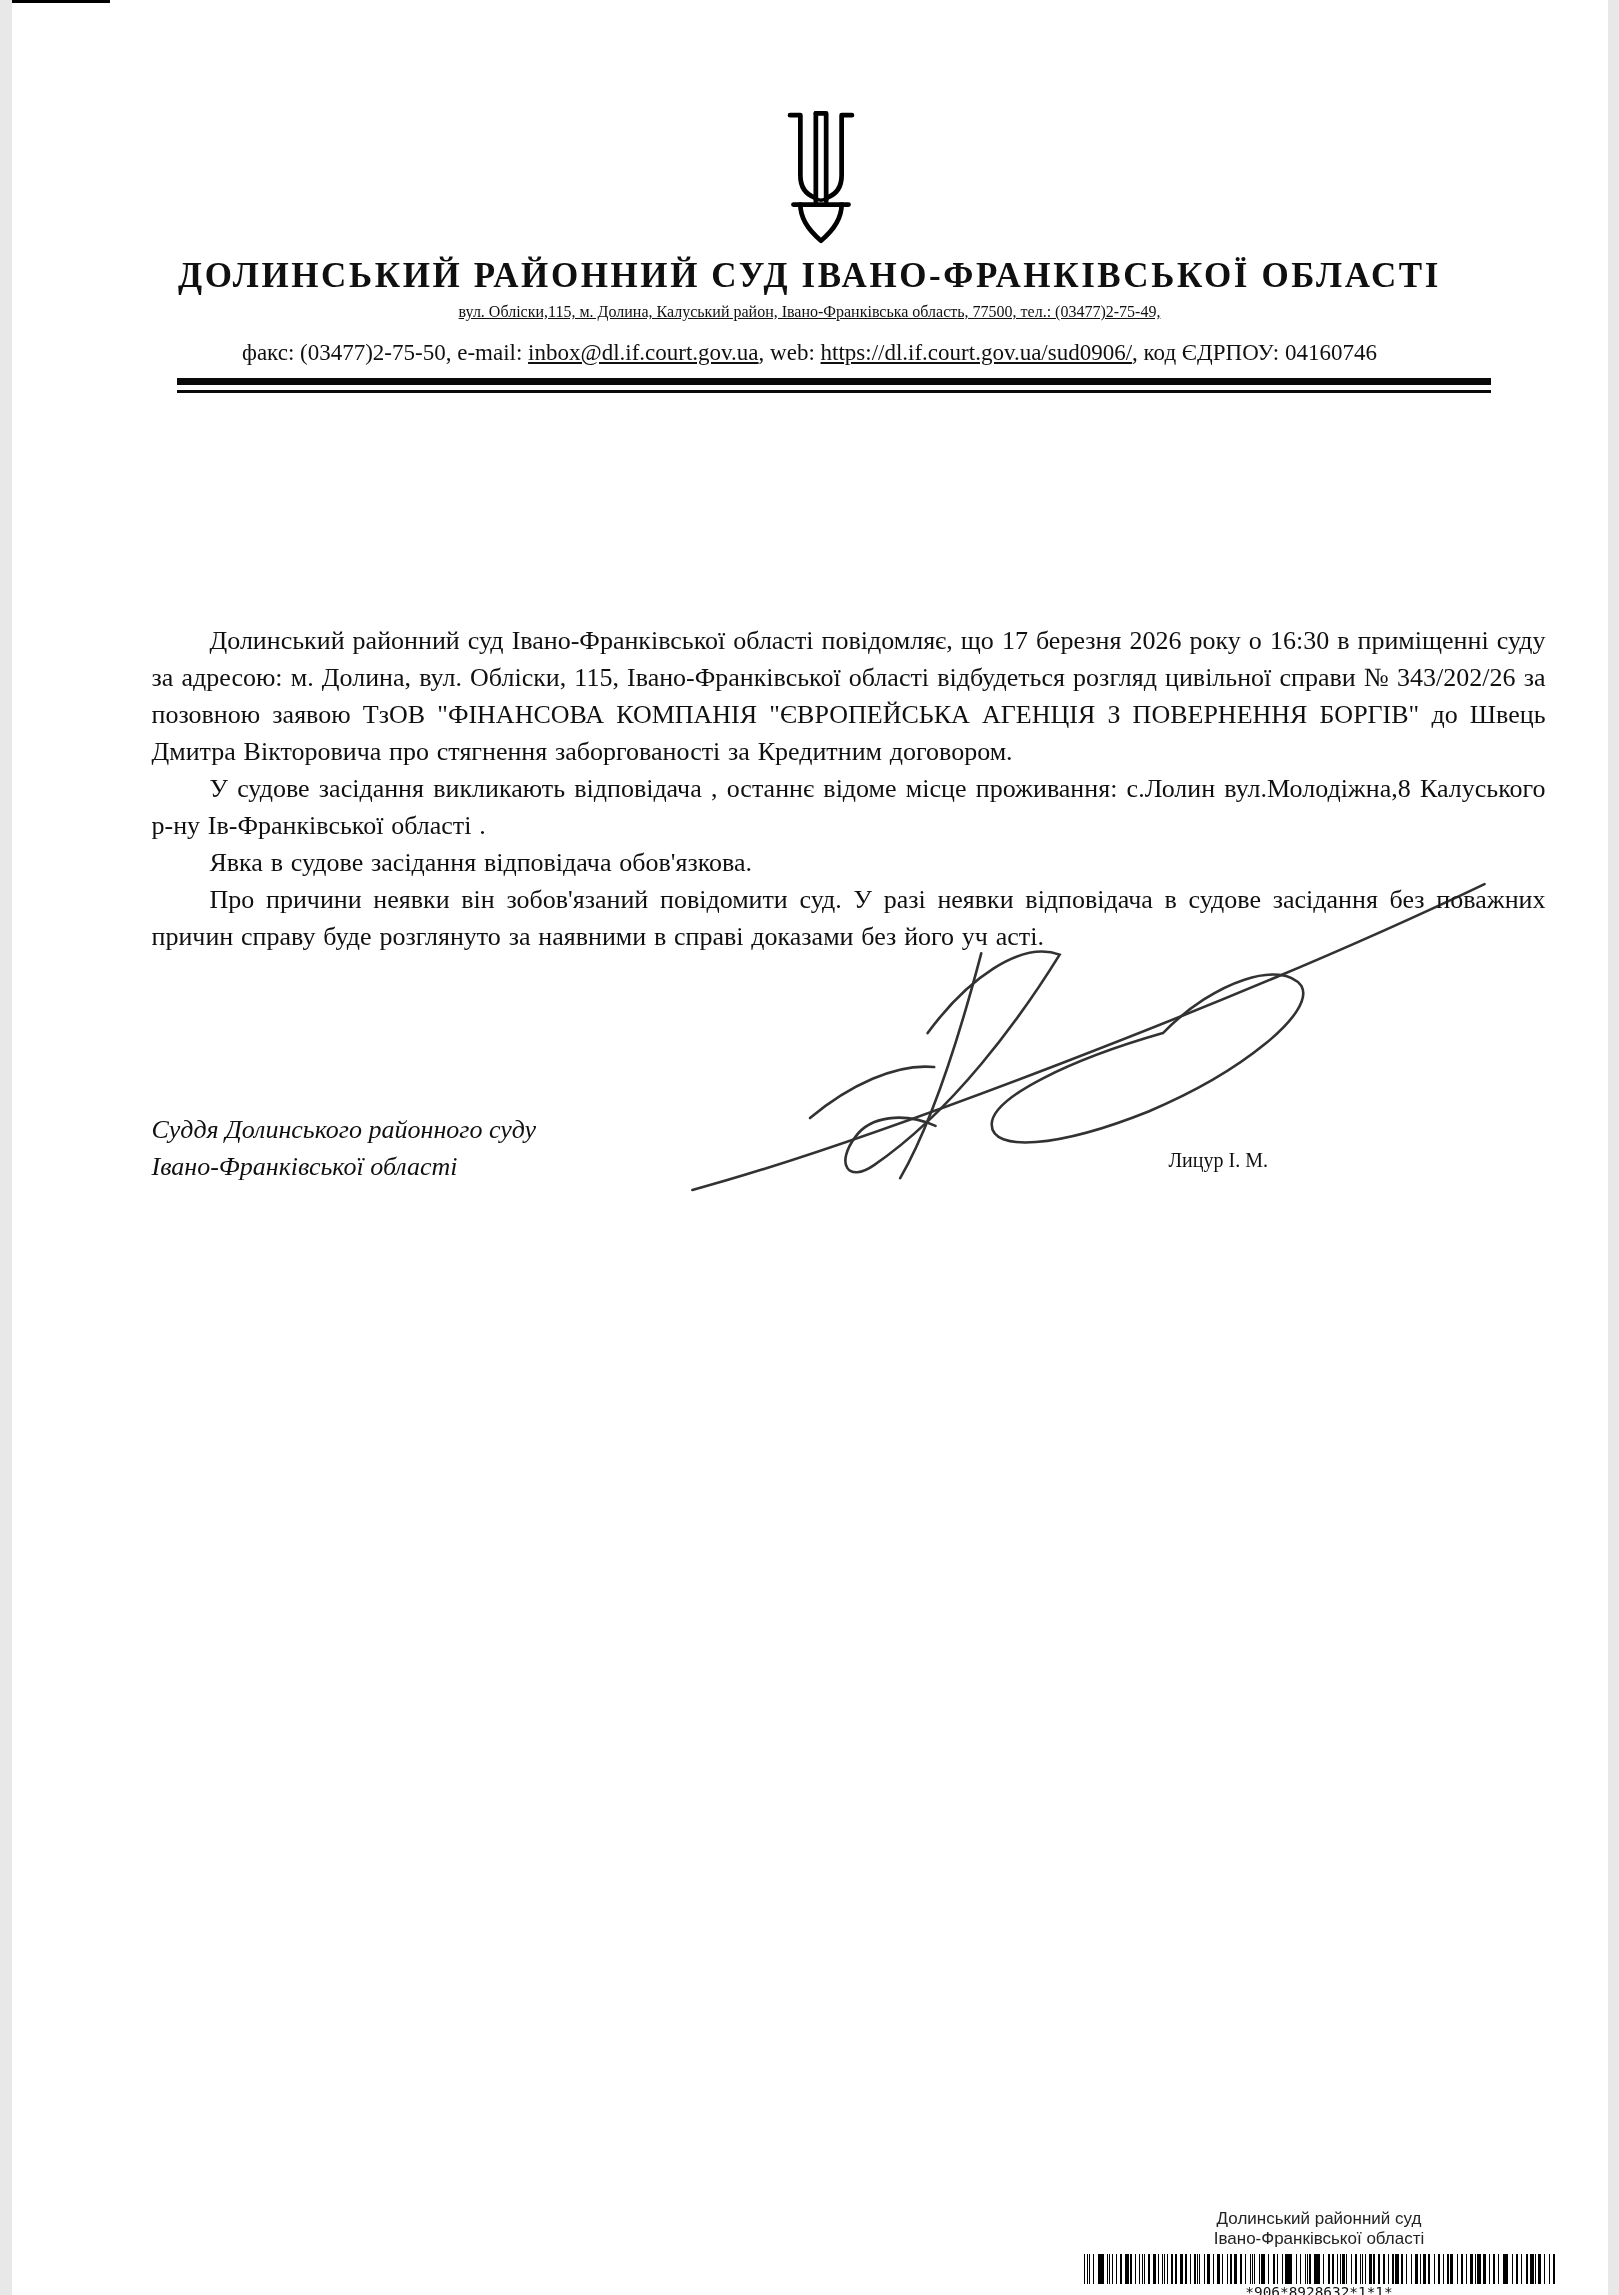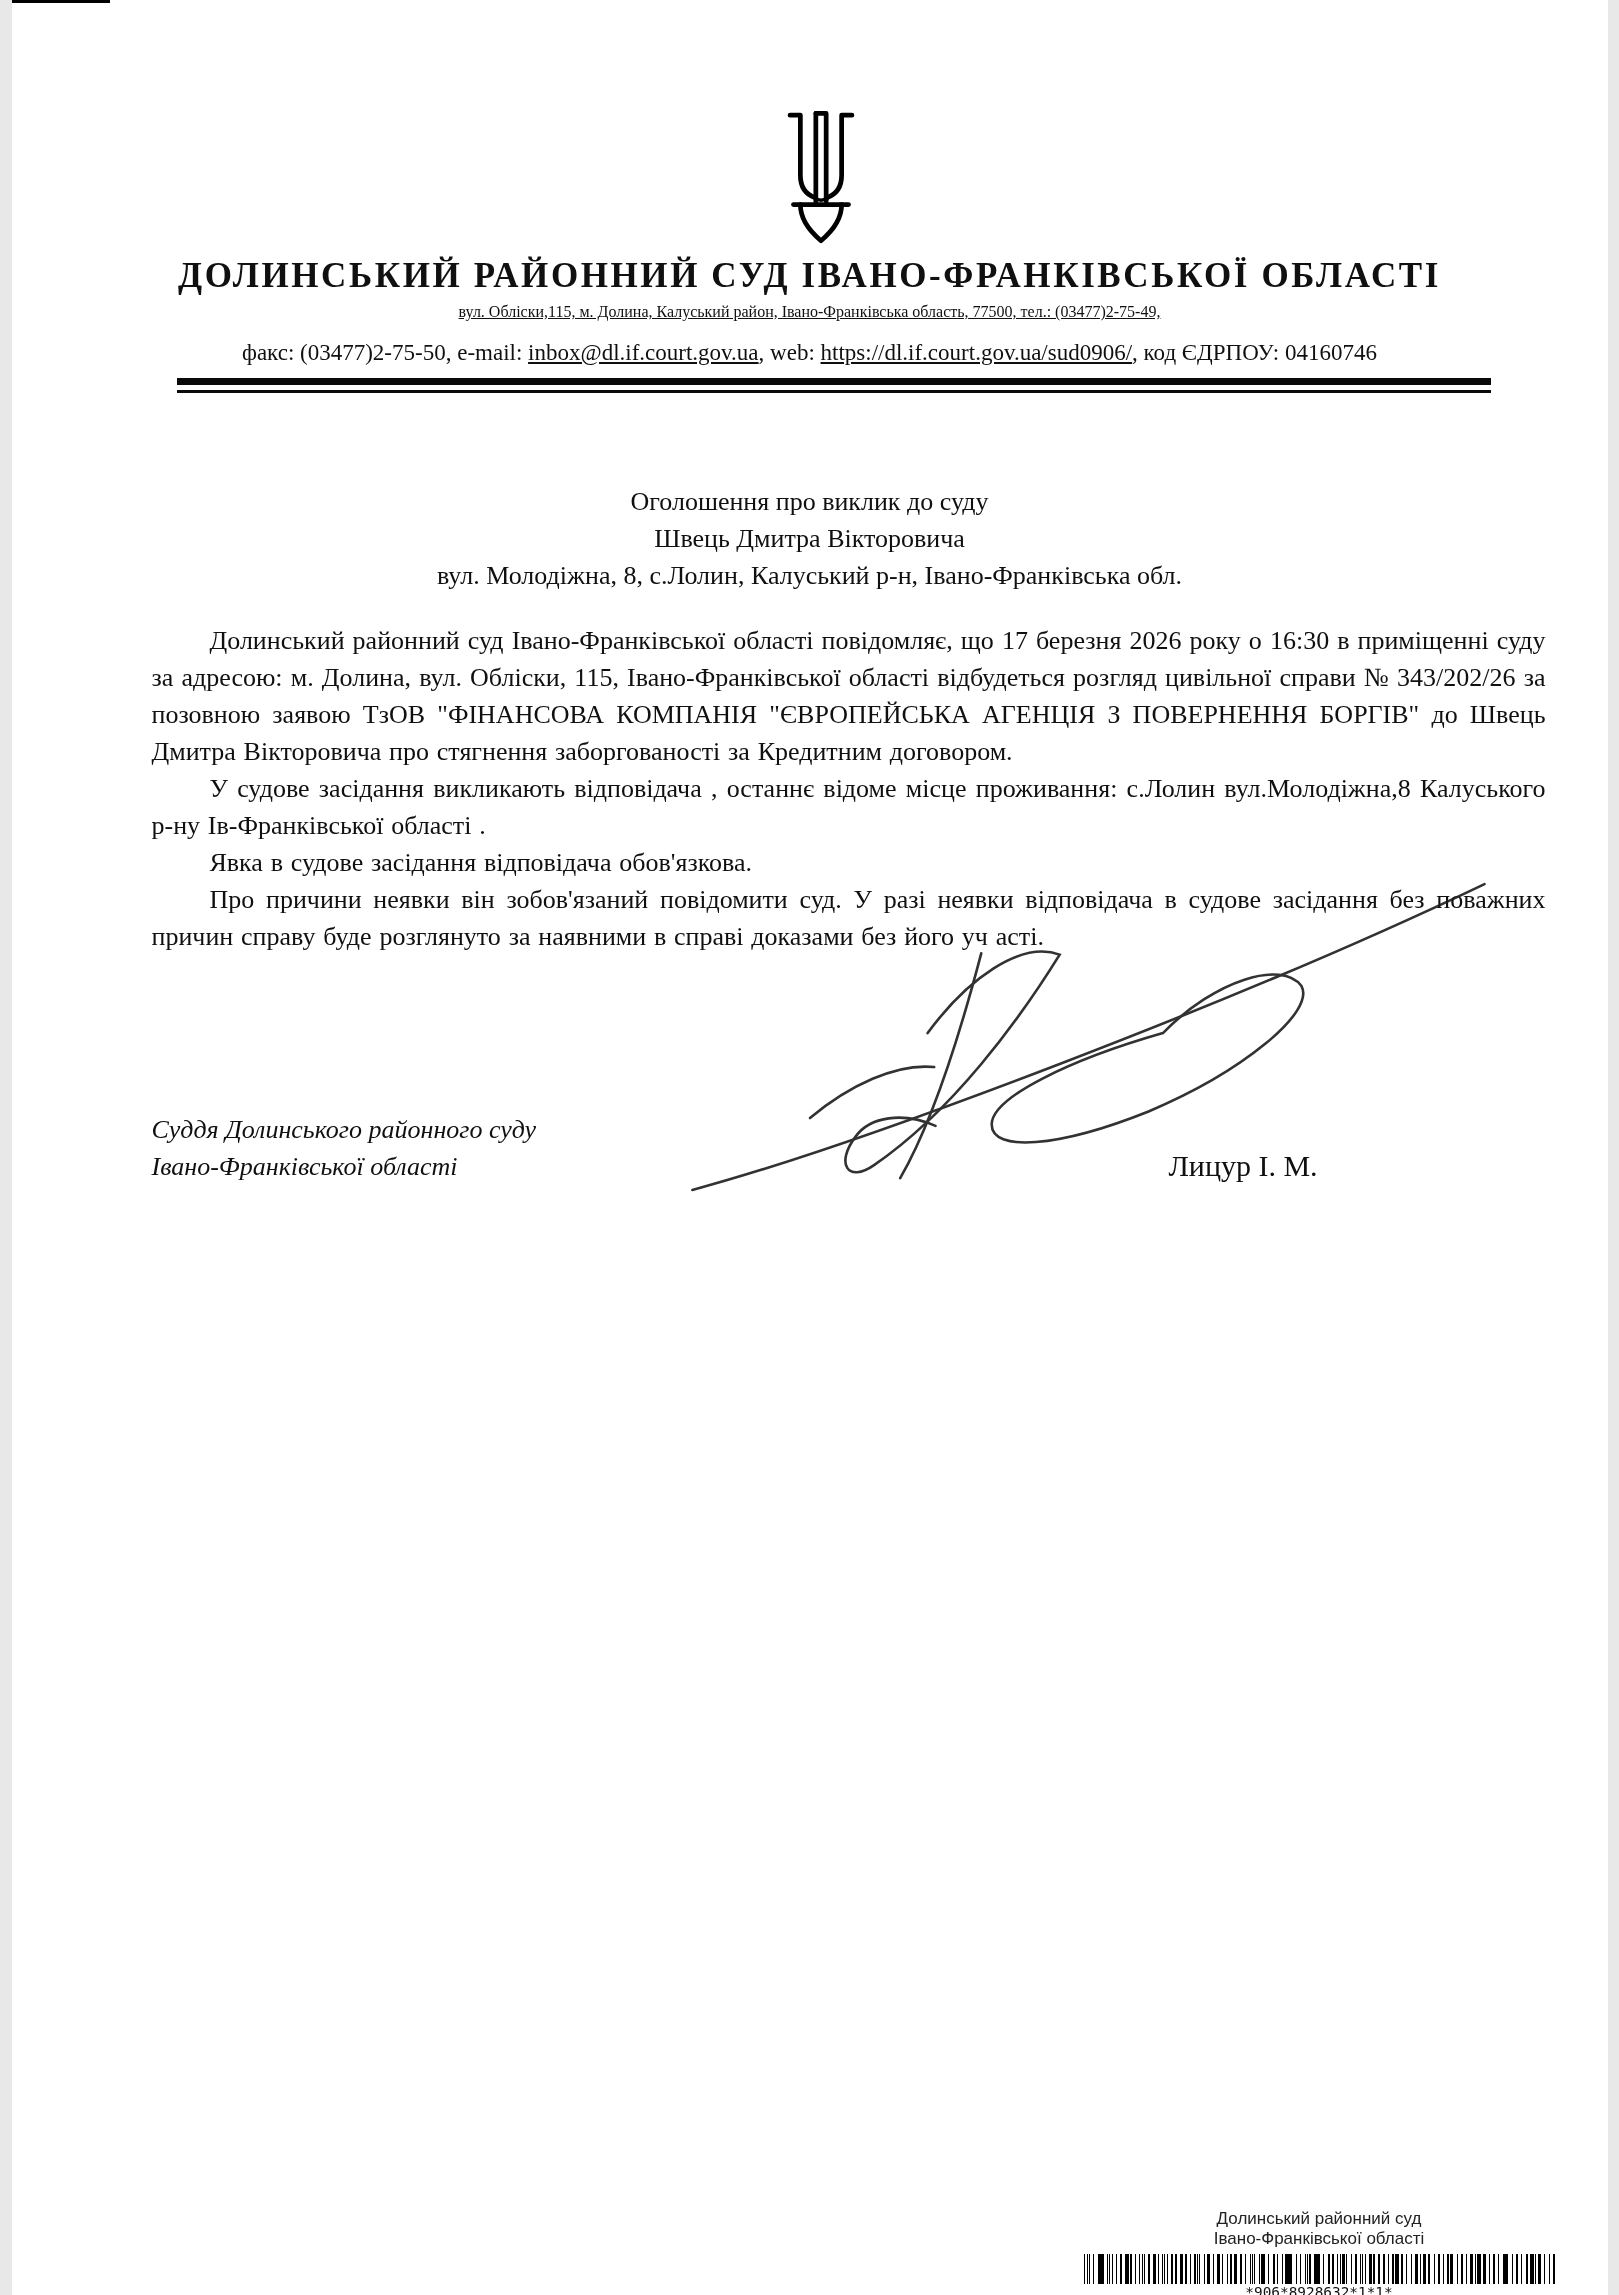--- a/index.html
+++ b/index.html
@@ -30,21 +30,21 @@
 
   .notice-head{top:483px;font-size:26px;line-height:37px;}
 
   .body-text{
     left:140px;top:622px;width:1394px;
     font-size:26px;line-height:37px;text-align:justify;
   }
   .body-text p{margin:0;text-indent:58px;word-spacing:1.3px;}
 
   .judge-block{left:140px;top:1111px;font-size:26px;line-height:37px;font-style:italic;}
-  .judge-name{left:1157px;top:1149px;font-size:30px;text-align:right;}
+  .judge-name{left:1157px;top:1149px;font-size:20px;text-align:right;}
 
   .signature-svg{left:641px;top:837px;width:863px;height:366px;}
 
   .footer{left:1059px;top:2209px;width:497px;text-align:center;
           font-family:"Liberation Sans", sans-serif;}
   .footer-line{font-size:17px;line-height:20px;color:#222;}
   .barcode{
     width:471px;height:30px;margin:5.2px auto 0 auto;
     background-color:#fff;
     background-image:
@@ -80,25 +80,20 @@
 
   <div class="abs center addr1">вул. Обліски,115, м. Долина, Калуський район, Івано-Франківська область, 77500, тел.: (03477)2-75-49,</div>
 
   <div class="abs center addr2">
     <span>факс: (03477)2-75-50, e-mail: </span><span class="u">inbox@dl.if.court.gov.ua</span><span>, web: </span><span class="u">https://dl.if.court.gov.ua/sud0906/</span><span>, код ЄДРПОУ:  04160746</span>
   </div>
 
   <div class="abs rule-thick"></div>
   <div class="abs rule-thin"></div>
 
-  <div class="abs center notice-head">
-    <div>Оголошення про виклик до суду</div>
-    <div>Швець Дмитра Вікторовича</div>
-    <div>вул. Молодіжна, 8, с.Лолин, Калуський р-н, Івано-Франківська обл.</div>
-  </div>
 
   <div class="abs body-text">
     <p>Долинський районний суд Івано-Франківської області повідомляє, що 17 березня 2026 року о 16:30 в приміщенні суду за адресою: м. Долина, вул. Обліски, 115, Івано-Франківської області відбудеться розгляд цивільної справи № 343/202/26 за позовною заявою ТзОВ "ФІНАНСОВА КОМПАНІЯ "ЄВРОПЕЙСЬКА АГЕНЦІЯ З ПОВЕРНЕННЯ БОРГІВ"  до Швець Дмитра Вікторовича  про стягнення заборгованості за Кредитним договором.</p>
     <p>У судове засідання викликають відповідача , останнє відоме місце проживання: с.Лолин вул.Молодіжна,8 Калуського р-ну Ів-Франківської області  .</p>
     <p>Явка в судове засідання відповідача  обов'язкова.</p>
     <p>Про причини неявки він зобов'язаний повідомити суд. У разі неявки відповідача в судове засідання без поважних причин справу буде розглянуто за наявними в справі доказами без його уч асті.</p>
   </div>
 
   <div class="abs signature-svg">
     <svg width="863" height="366" viewBox="0 0 1320 560" fill="none" stroke="#1c1c1c" stroke-width="4" stroke-linecap="round" opacity="0.9">

